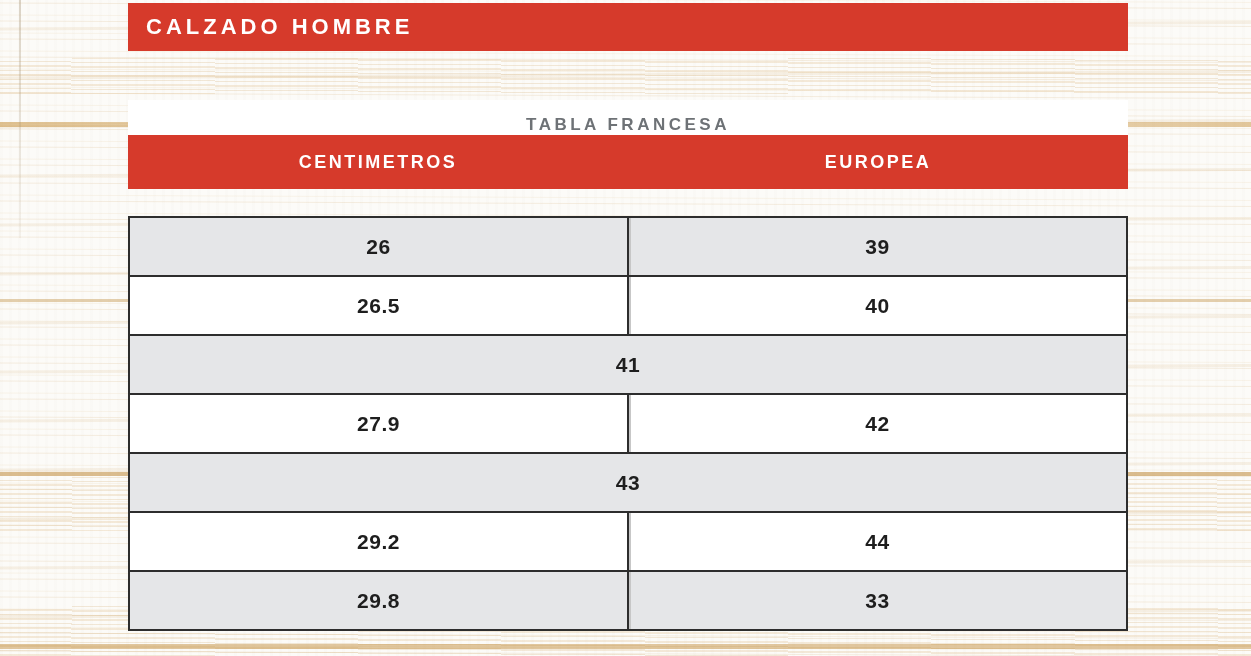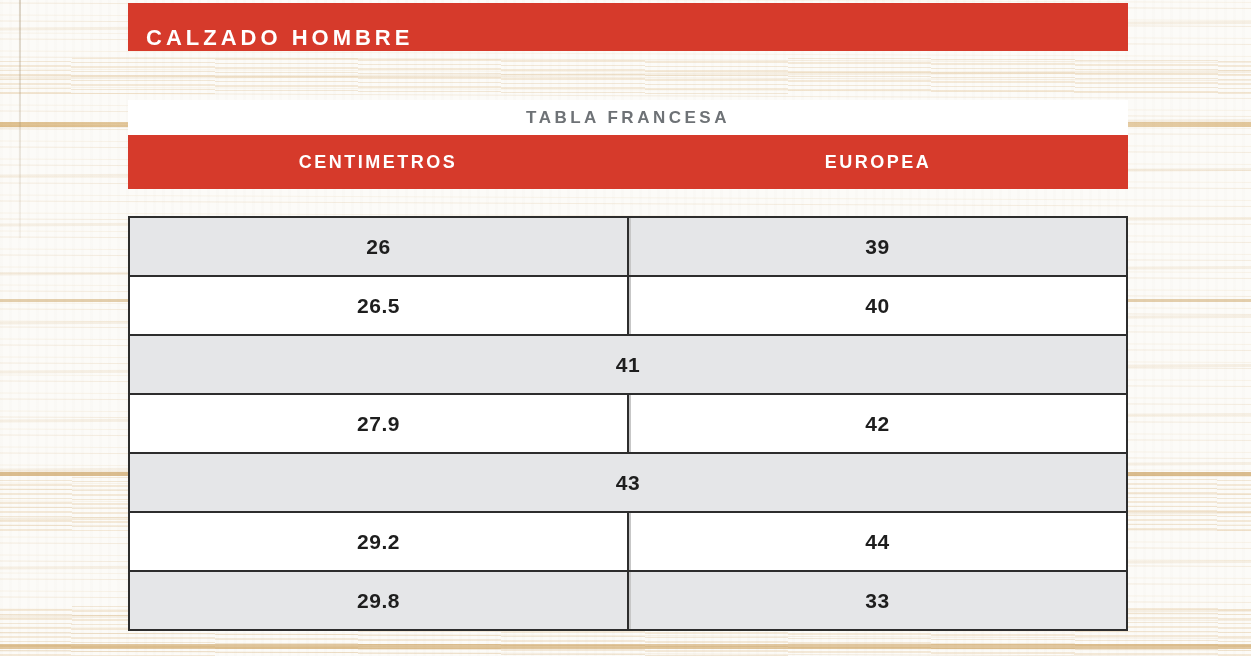--- a/index.html
+++ b/index.html
@@ -68,37 +68,37 @@
     background: linear-gradient(180deg, rgba(160,140,108,0.35), rgba(160,140,108,0.08));
   }
 
   
   .banner {
     position: absolute;
     left: 128px; top: 3px;
     width: 1000px; height: 48px;
     background: #d63a2b;
     display: flex;
-    align-items: flex-end;
+    align-items: center;
     padding-left: 18px;
     box-sizing: border-box;
   }
   .banner-title {
     color: #ffffff;
     font-weight: bold;
     font-size: 22px;
     letter-spacing: 4px;
   }
   .title-band {
     position: absolute;
     left: 128px; top: 100px;
     width: 1000px; height: 35px;
     background: #ffffff;
     display: flex;
-    align-items: center;
+    align-items: flex-end;
     justify-content: center;
   }
   .table-title {
     color: #6e7276;
     font-weight: bold;
     font-size: 17px;
     letter-spacing: 3.5px;
   }
   .header-row {
     position: absolute;

